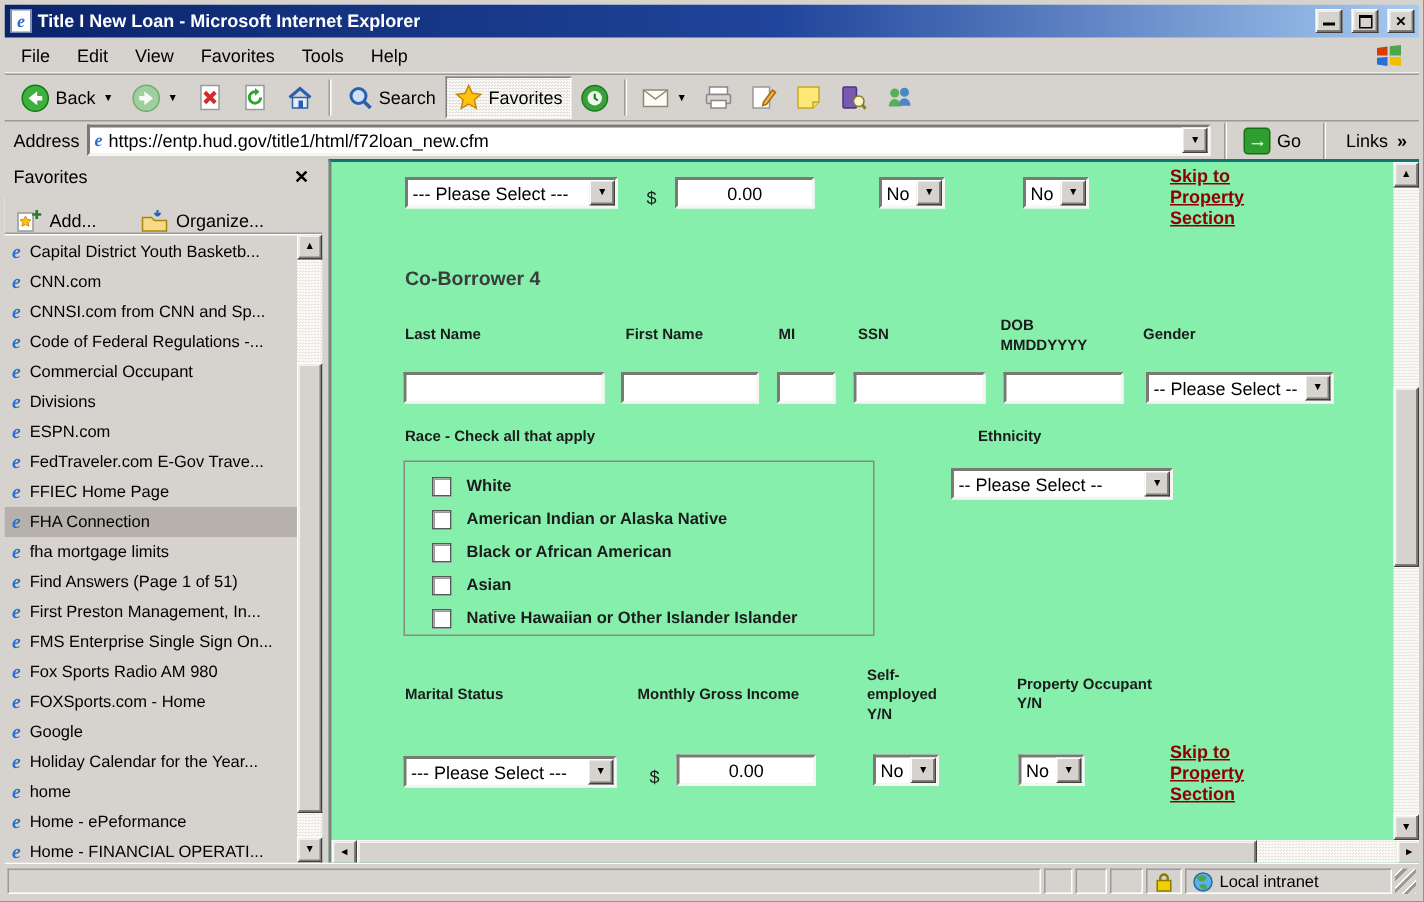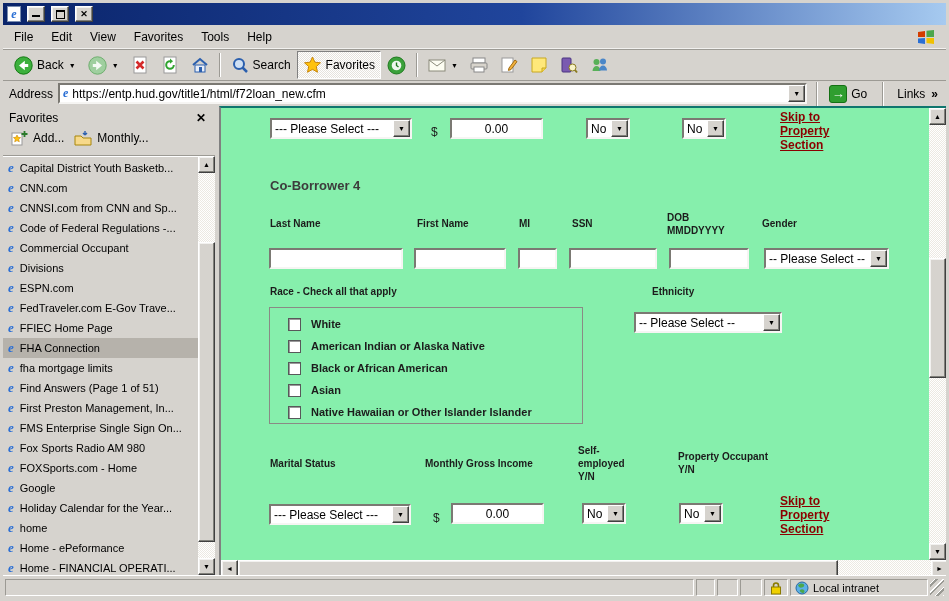--- a/index.html
+++ b/index.html
@@ -68,21 +68,21 @@
   .chev{ font-weight:bold; font-size:12px; }
 
   
   .body{ display:flex; height:469px; }
 
   
   .fav-panel{ width:212px; background:#d6d3ce; display:flex; flex-direction:column; }
   .fav-header{ height:24px; display:flex; align-items:center; font-size:12px; padding:0 6px; }
   .fav-title{ flex:1; }
   .fav-close{ font-size:12px; font-weight:bold; padding:0 3px; }
-  .fav-tools{ height:26px; display:flex; align-items:flex-start; gap:10px; padding:0 8px; border-bottom:1px solid #9c9a94; box-shadow:0 1px 0 #fff; }
+  .fav-tools{ height:26px; display:flex; align-items:flex-end; gap:30px; padding:0 8px; border-bottom:1px solid #9c9a94; box-shadow:0 1px 0 #fff; }
   .fav-tool{ display:flex; align-items:center; gap:5px; font-size:12px; }
   .fav-list{ position:relative; flex:1; overflow:hidden; padding-top:2px; }
   .fav-items{ margin-right:17px; }
   .fav-item{ height:20px; display:flex; align-items:center; gap:6px; padding-left:5px; font-size:11px; white-space:nowrap; overflow:hidden; }
   .fav-item.selected{ background:#b6b2ab; }
   .fav-item .e-icon{ font-size:13px; flex:0 0 auto; }
 
   
   .sb-track{ background:conic-gradient(#fff 0 25%, #ece9e2 0 50%, #fff 0 75%, #ece9e2 0) 0 0 / 2px 2px; }
   .sb-btn,.sb-thumb{
@@ -140,20 +140,21 @@
     background:repeating-linear-gradient(135deg, transparent 0 3px, #fff 3px 4px, #9a9a94 4px 6px);
   }
 </style>
 </head>
 <body>
 
 <div class="window">
 
   <div class="titlebar">
     <span class="title-icon">e</span>
+    <span class="title-text">Title I New Loan - Microsoft Internet Explorer</span>
     <span class="win-btn">
         <span class="glyph-min"></span>
       </span>
     <span class="win-btn">
         <span class="glyph-max"></span>
       </span>
     <span class="win-btn">
         <span>✕</span>
       </span>
   </div>
@@ -311,21 +312,21 @@
               <path d="M6 5l1.1 2.3 2.5.3-1.9 1.7.6 2.5L6 10.6 3.7 11.8l.6-2.5-1.9-1.7 2.5-.3z" fill="#ffc20e" stroke="#c8860a" stroke-width=".6"></path>
               <path d="M13.5 1v6M10.5 4h6" stroke="#2b7a2b" stroke-width="1.8"></path>
             </svg>
           <span>Add...</span>
         </span>
         <span class="fav-tool">
           <svg width="18" height="16" viewBox="0 0 18 16">
               <path d="M1 6h6l2 2h8v7H1z" fill="#f7d98a" stroke="#a8860a"></path>
               <path d="M11 1v4m0 0-2-2m2 2 2-2" fill="none" stroke="#2b5fae" stroke-width="1.4"></path>
             </svg>
-          <span>Monthly...</span>
+          <span>Organize...</span>
         </span>
       </div>
       <div class="fav-list">
         <div class="fav-items" id="fav-items">
             <div class="fav-item">
               <span class="e-icon">e</span>
               <span>Capital District Youth Basketb...</span>
             </div>
             <div class="fav-item">
               <span class="e-icon">e</span>

